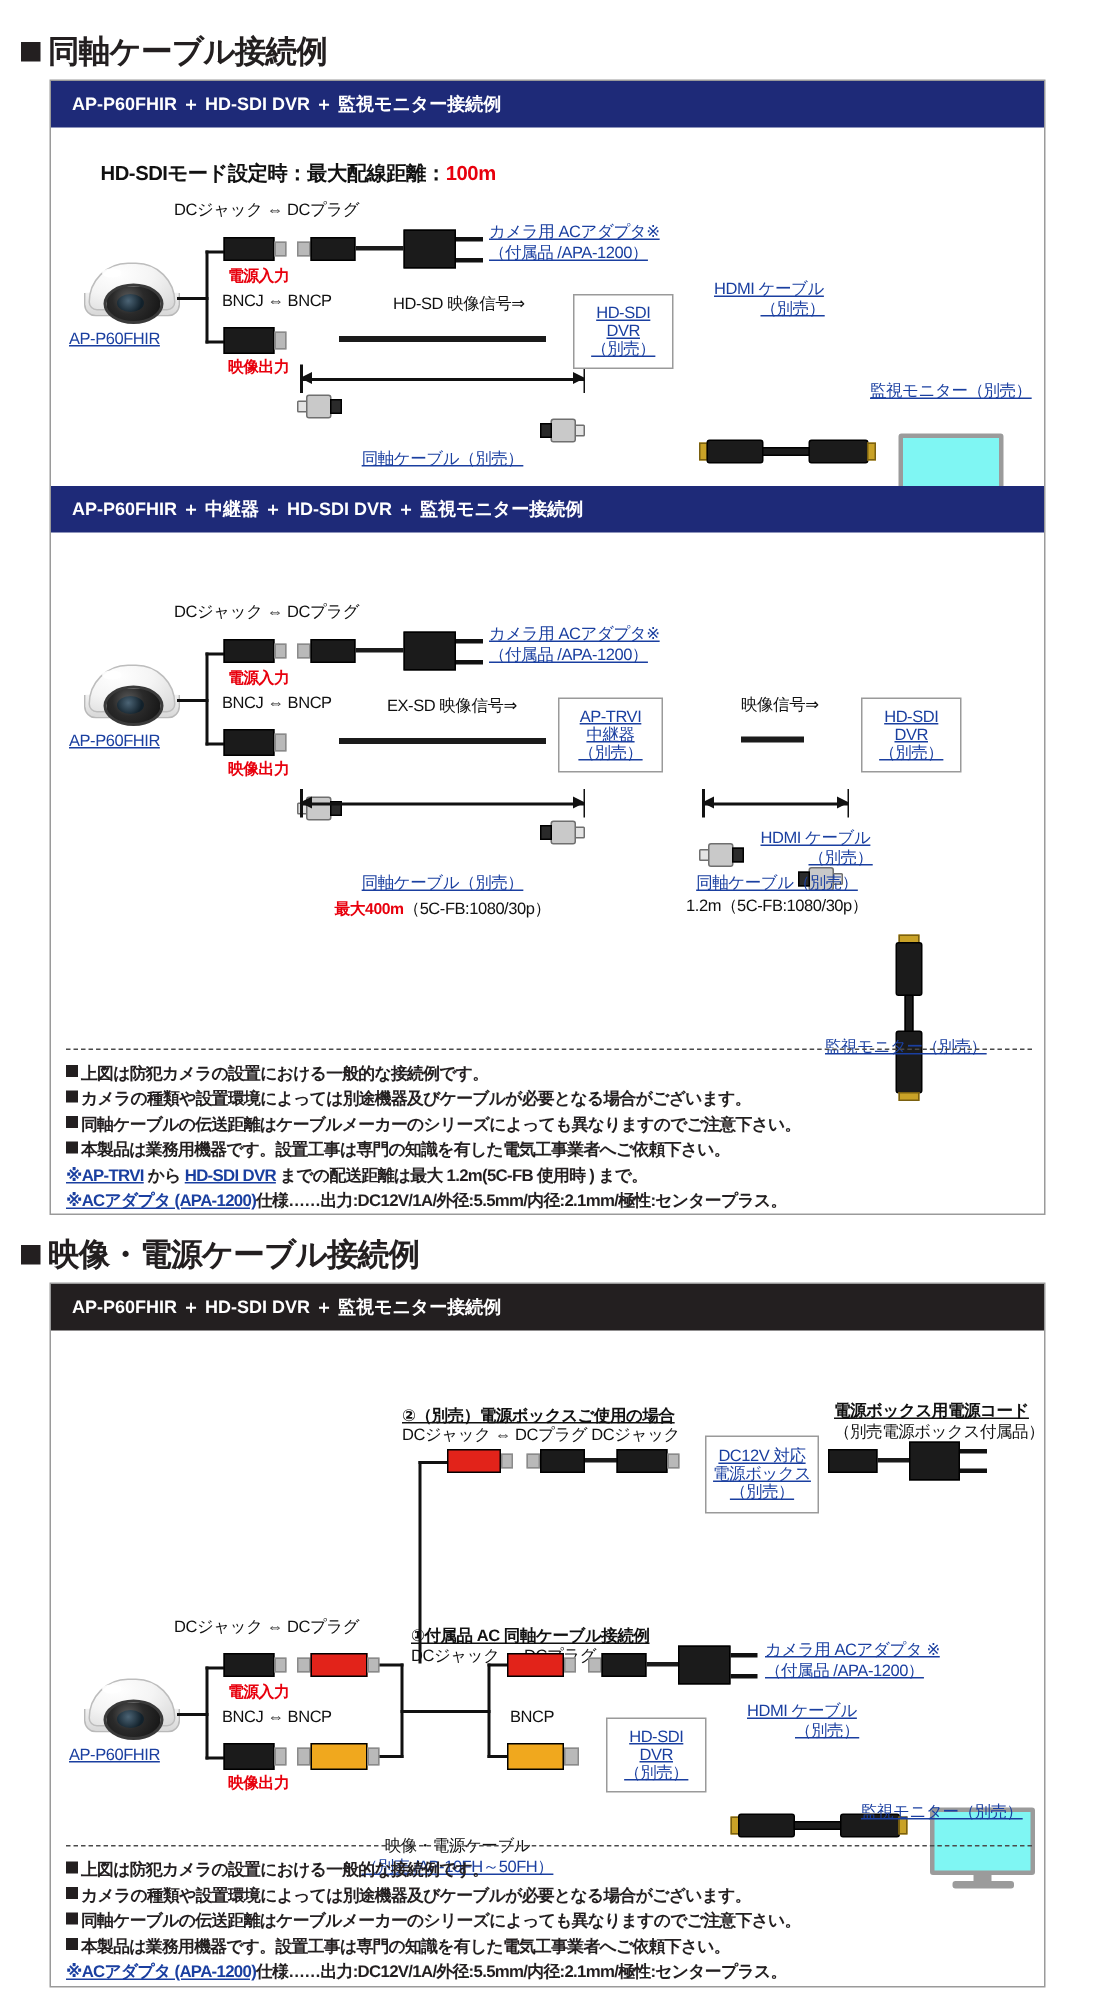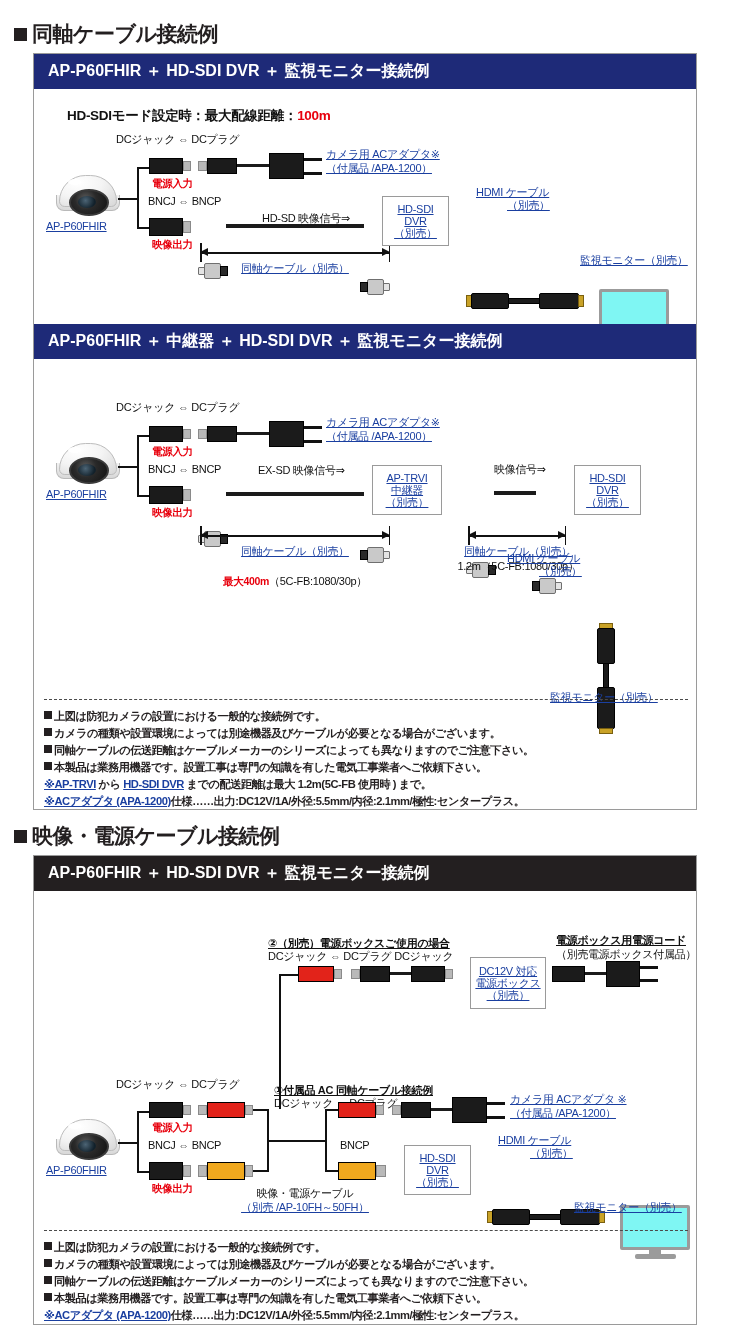--- a/index.html
+++ b/index.html
@@ -14,40 +14,40 @@
   
   .section-heading{
     font-size:21px;font-weight:bold;color:#231f20;
     letter-spacing:-0.5px;display:flex;align-items:center;
   }
   .sq{display:inline-block;width:13px;height:13px;background:#231f20;margin-right:5px;}
 
   
   .panel{border:1px solid #9a9a9a;background:#fff;box-sizing:border-box;}
   .panel-header{
-    color:#ffffff;font-size:16px;font-weight:bold;
+    color:#ffffff;font-size:12px;font-weight:bold;
     padding:7px 0 7px 14px;letter-spacing:0px;box-sizing:border-box;
   }
   .hdr-navy{background:#1e2a78;}
   .hdr-black{background:#231f20;}
 
   .mode-line{
     font-size:13.5px;font-weight:bold;color:#111;letter-spacing:-0.3px;
   }
   .mode-line .dist{color:#e8000d;}
 
   
   .abs{position:absolute;}
 
   
   .lbl{font-size:11px;color:#111;white-space:nowrap;letter-spacing:-0.3px;}
   .lbl-b{font-size:11px;color:#111;white-space:nowrap;font-weight:bold;letter-spacing:-0.3px;text-decoration:underline;}
   .lbl-red{font-size:10.5px;color:#e8000d;font-weight:bold;white-space:nowrap;letter-spacing:-0.3px;}
   .lbl-blue{font-size:11px;color:#1a3fa0;white-space:nowrap;text-decoration:underline;letter-spacing:-0.3px;}
-  .ctr{text-align:center;}
+  .ctr{text-align:center;margin-top:37px;}
 
   
   .devbox{
     border:1.5px solid #9a9a9a;background:#fff;
     display:flex;flex-direction:column;align-items:center;justify-content:center;
     line-height:1.12;box-sizing:border-box;
   }
   .devbox span{color:#1a3fa0;font-size:11px;text-decoration:underline;white-space:nowrap;letter-spacing:-0.3px;}
 
   
@@ -178,21 +178,21 @@
         <div class="nose"></div>
           <div class="bar"></div>
           <div class="tail"></div>
       </div>
       <div class="abs wire" style="left:192px;top:139px;width:138px;height:4px;"></div>
       <div class="abs bnc" style="left:326px;top:134px;transform:scaleX(-1);">
         <div class="nose"></div>
           <div class="bar"></div>
           <div class="tail"></div>
       </div>
-      <div class="abs lbl" style="left:228px;top:126px;text-align:center;">HD-SD 映像信号⇒</div>
+      <div class="abs lbl" style="left:228px;top:110px;text-align:center;">HD-SD 映像信号⇒</div>
 
       <div class="abs dim" style="left:166px;top:163px;width:190px;">
         <div class="lt"></div>
           <div class="bar"></div>
           <div class="la"></div>
           <div class="ra"></div>
           <div class="rt"></div>
       </div>
       <div class="abs lbl-blue ctr" style="left:166px;top:176px;width:190px;">同軸ケーブル（別売）</div>
 
@@ -276,21 +276,21 @@
       <div class="abs lbl" style="left:224px;top:108px;">EX-SD 映像信号⇒</div>
 
       <div class="abs dim" style="left:166px;top:176px;width:190px;">
         <div class="lt"></div>
           <div class="bar"></div>
           <div class="la"></div>
           <div class="ra"></div>
           <div class="rt"></div>
       </div>
       <div class="abs lbl-blue ctr" style="left:166px;top:189px;width:190px;">同軸ケーブル（別売）</div>
-      <div class="abs ctr" style="left:146px;top:216px;width:230px;">
+      <div class="abs ctr" style="left:146px;top:204px;width:230px;">
         <span class="lbl-red">最大400m</span><span class="lbl">（5C-FB:1080/30p）</span>
       </div>
 
       <div class="abs devbox" style="left:338px;top:110px;width:70px;height:50px;">
         <span>AP-TRVI</span>
         <span>中継器</span>
         <span>（別売）</span>
       </div>
 
       <div class="abs bnc" style="left:432px;top:131px;">

